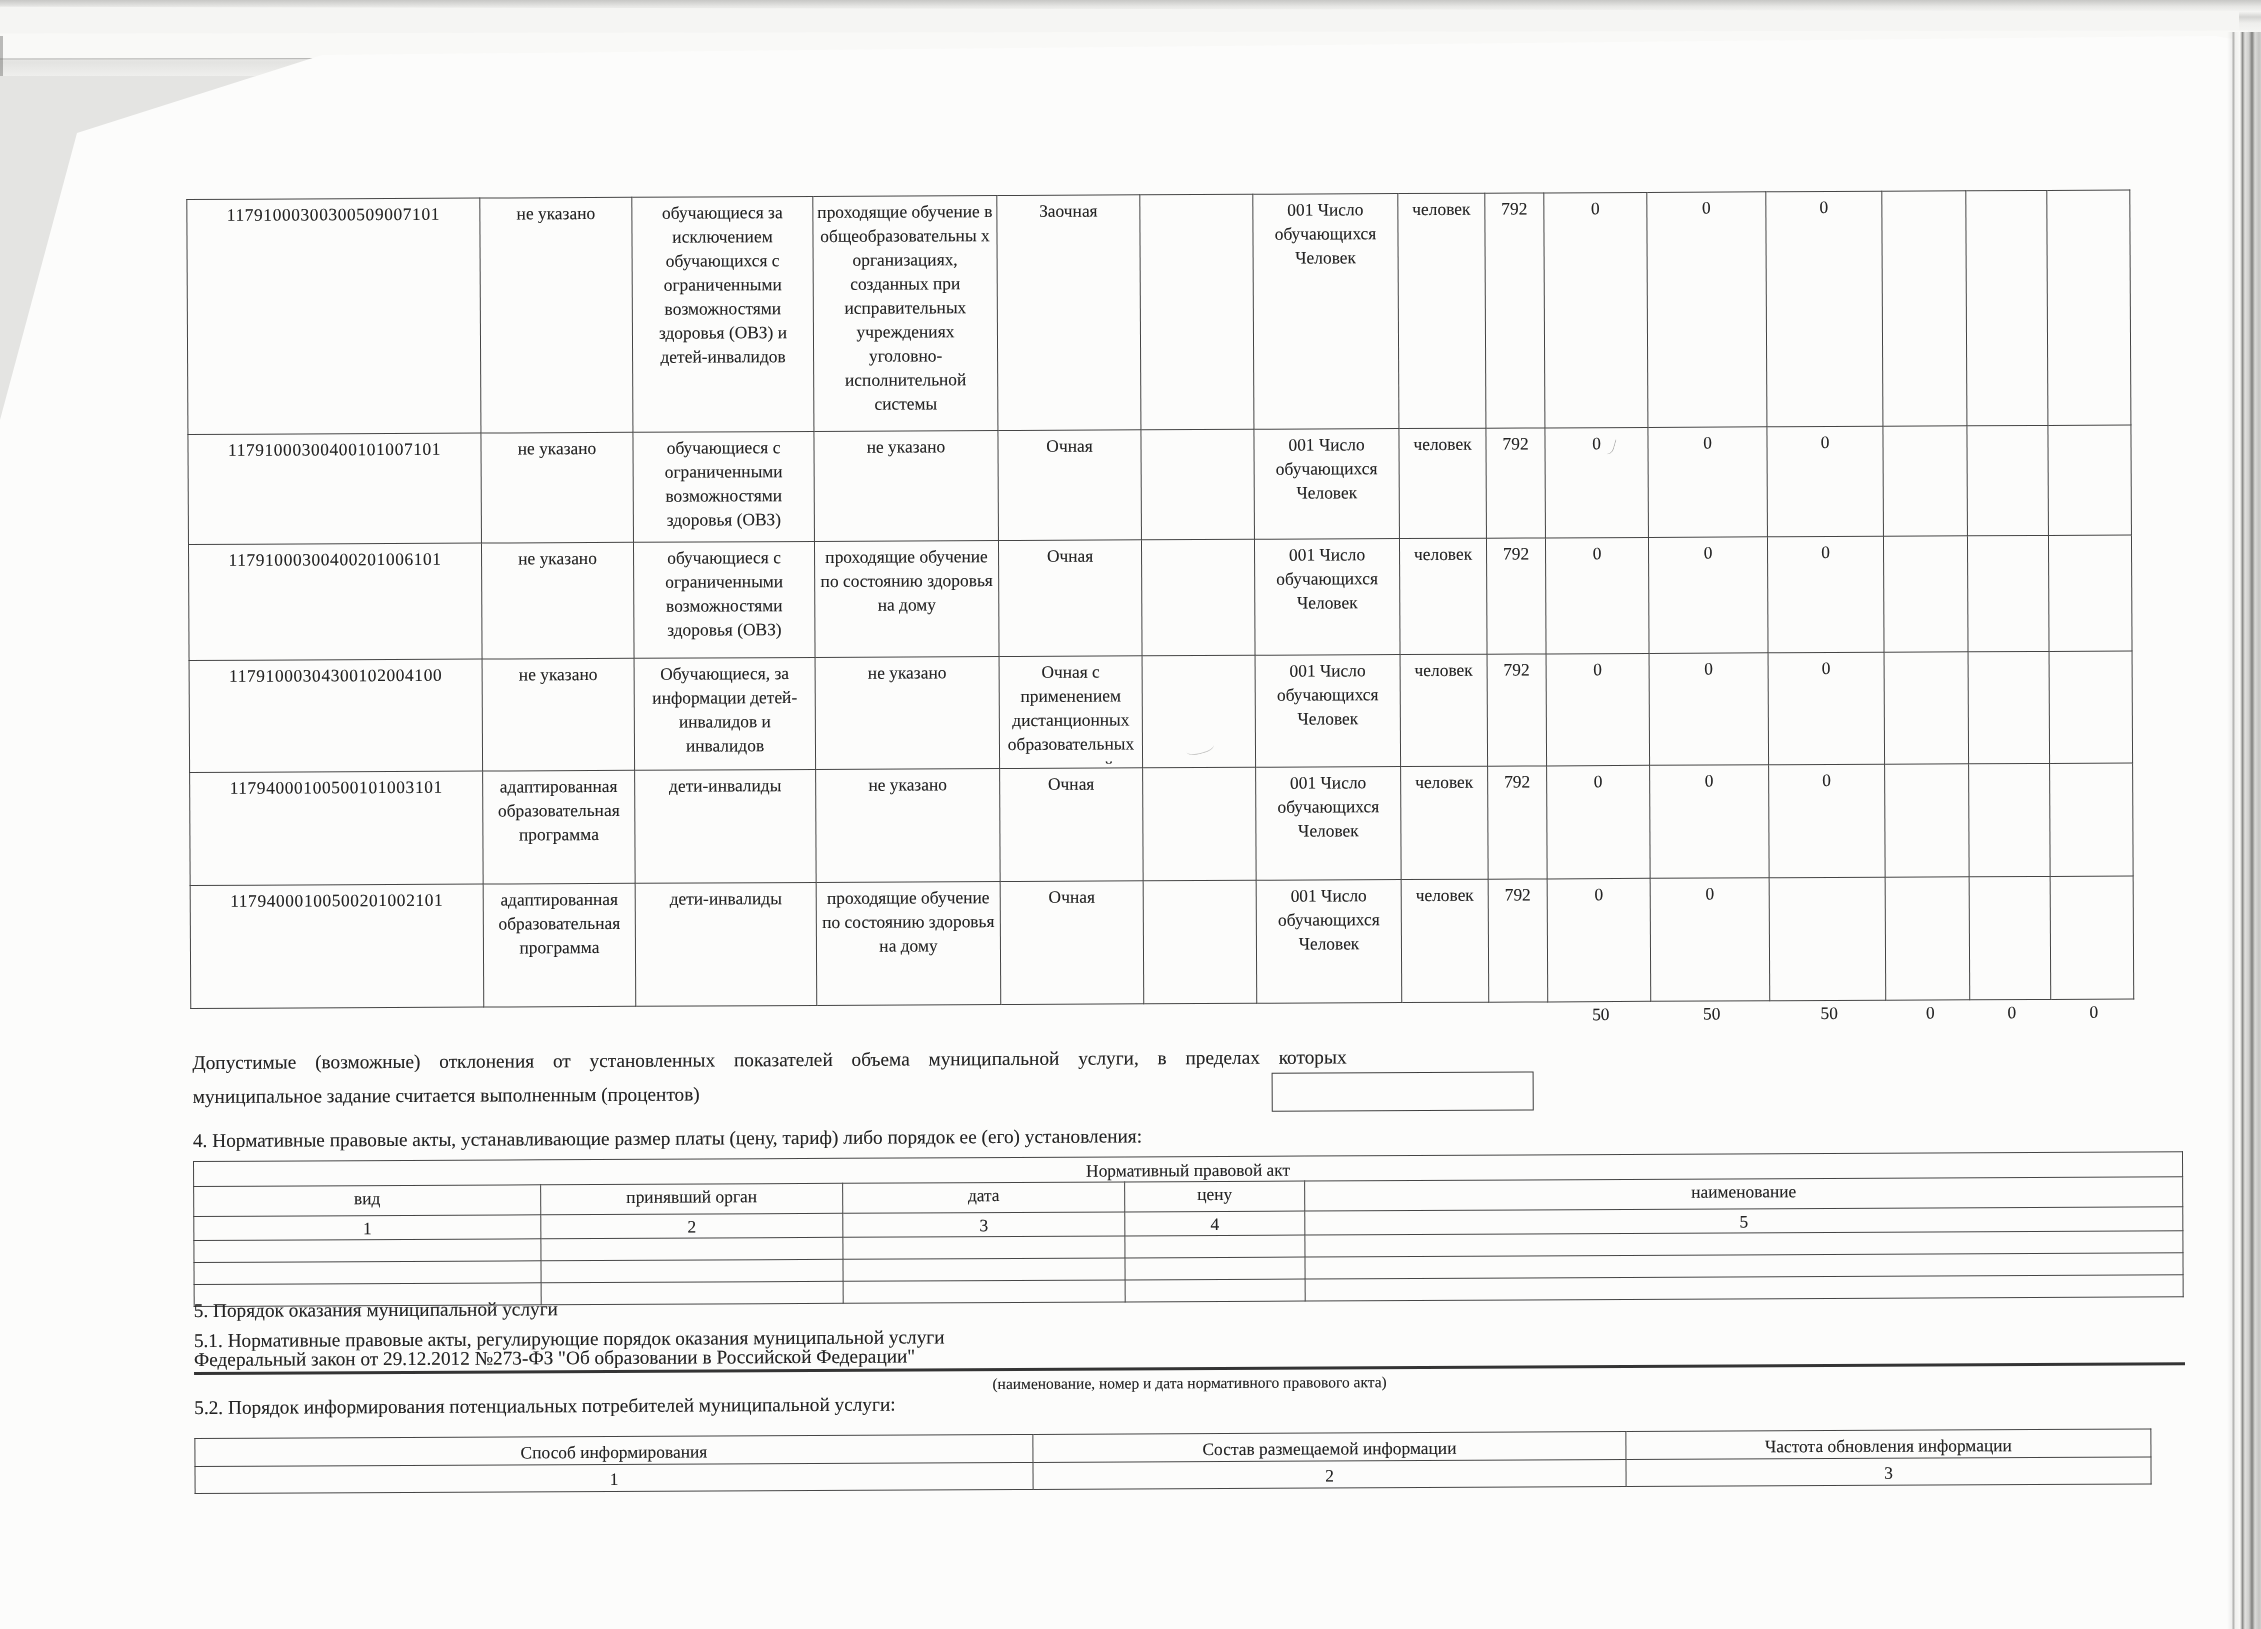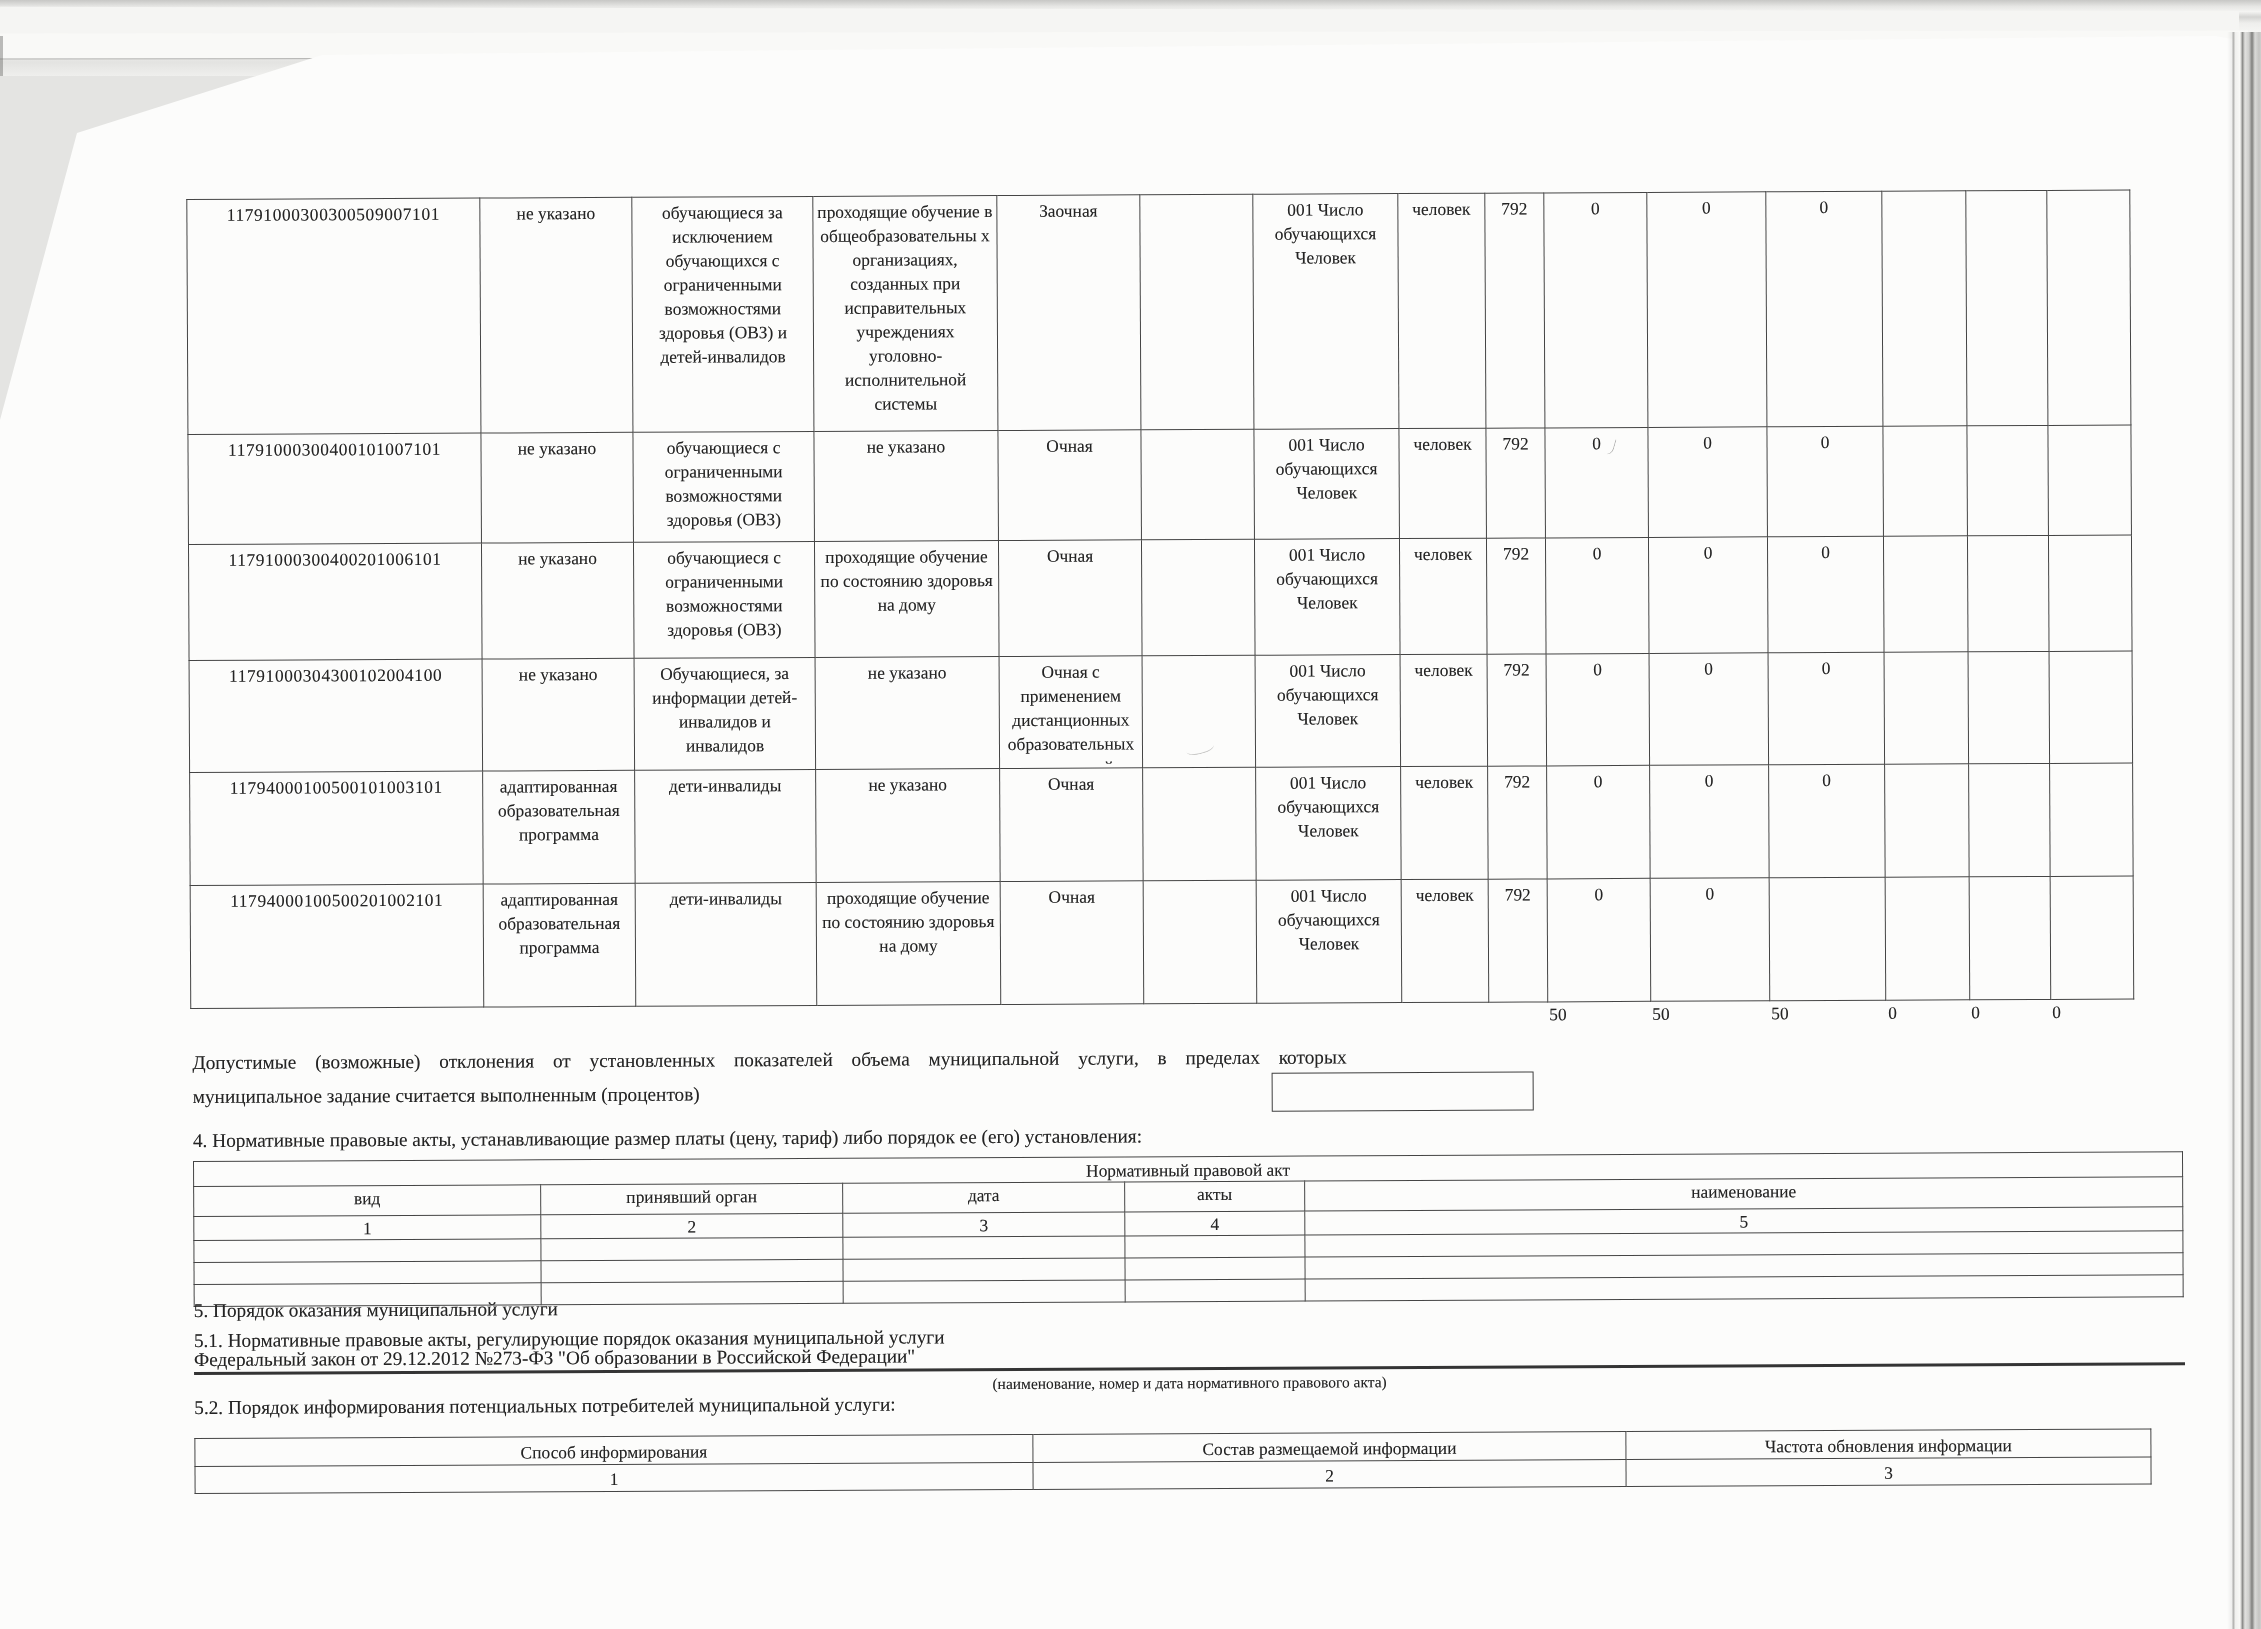--- a/index.html
+++ b/index.html
@@ -27,21 +27,21 @@
   table{border-collapse:collapse;table-layout:fixed;position:absolute;}
   td{border:1.3px solid #454545;vertical-align:top;text-align:center;
      font-size:17.4px;line-height:1.38;padding:2.6px 3.9px 0;overflow:hidden;word-wrap:break-word;}
   
   #vt{left:191px;top:199px;width:1942px;border:1.9px solid #383838;}
   #vt td.code{letter-spacing:0.6px;}
   .clipA{height:227px;overflow:hidden;}
   .clipB{height:104px;overflow:hidden;}
   .hrA{height:235px;}.hrB{height:110px;}.hrC{height:116px;}.hrD{height:112px;}.hrE{height:113px;}.hrF{height:123px;}
   
-  .fv{position:absolute;top:1011px;height:23px;font-size:17.4px;}
+  .fv{position:absolute;top:1011px;height:23px;text-align:center;font-size:17.4px;}
   
   .dev1{position:absolute;left:193px;top:1052px;width:1225px;font-size:19.3px;word-spacing:14px;white-space:nowrap;}
   .dev2{position:absolute;left:193px;top:1086px;width:1225px;font-size:19.3px;}
   .pct-box{position:absolute;left:1272px;top:1078px;width:260px;height:37px;border:1.9px solid #3e3e3e;background:#fcfcfb;}
   
   .sect{position:absolute;left:193px;font-size:19.3px;white-space:nowrap;}
   
   #npa{left:193px;top:1161px;width:1989px;border:1.9px solid #383838;}
   #npa td{line-height:1.2;}
   .ghr{height:24.5px;}.chr{height:30px;}.nhr{height:22px;}.ehr{height:22px;}
@@ -221,21 +221,21 @@
           <col style="width:878px">
       </colgroup>
       <tbody>
           <tr class="ghr">
         <td colspan="5">Нормативный правовой акт</td>
       </tr>
       <tr class="chr">
         <td>вид</td>
         <td>принявший орган</td>
         <td>дата</td>
-        <td>акты</td>
+        <td>цену</td>
         <td>наименование</td>
       </tr>
       <tr class="nhr">
         <td>1</td>
         <td>2</td>
         <td>3</td>
         <td>4</td>
         <td>5</td>
       </tr>
       <tr class="ehr">

